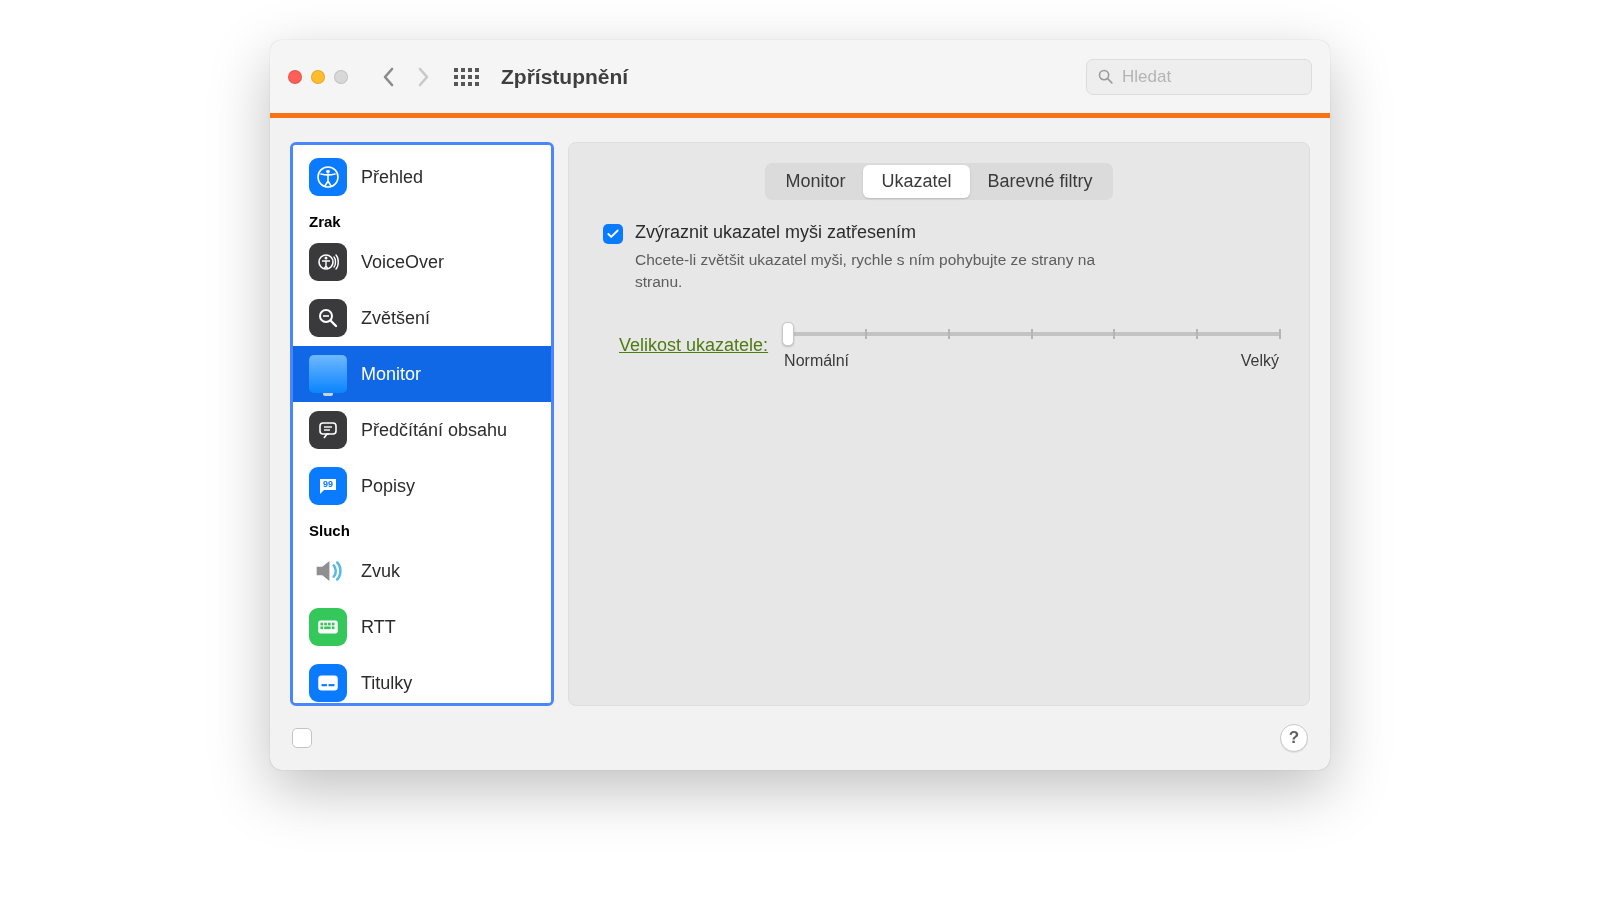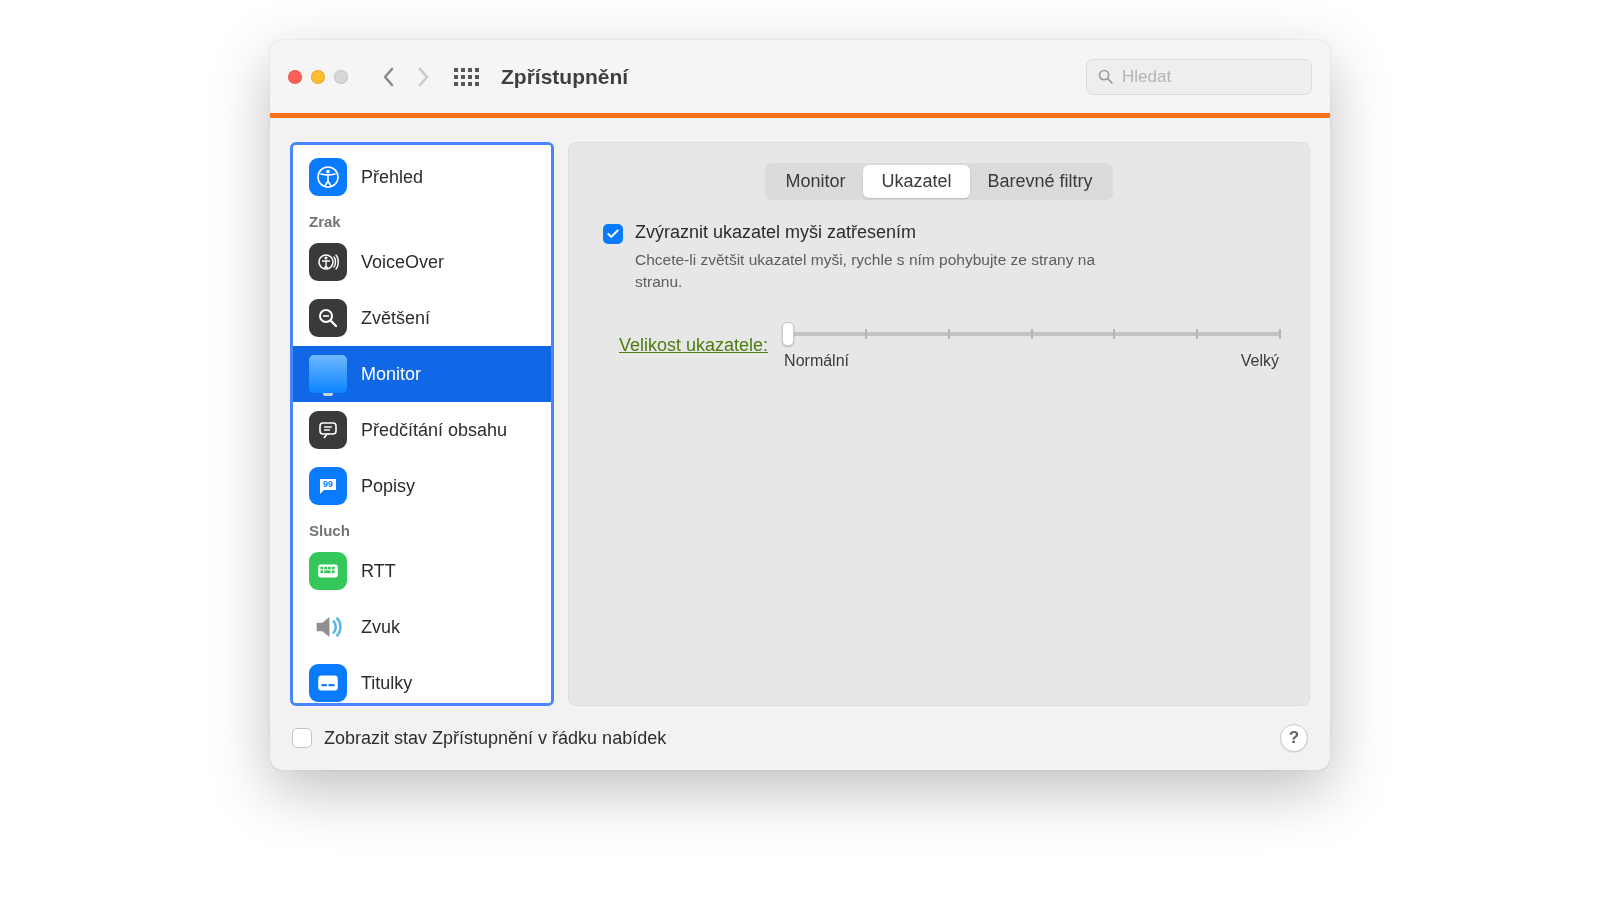--- a/index.html
+++ b/index.html
@@ -66,21 +66,21 @@
     overflow-y:auto;
     padding-top:4px;
   }
   .sidebar-item {
     display:flex; align-items:center;
     height:56px; padding:0 16px; gap:14px;
     cursor:pointer; font-size:18px; color:#2c2c2c;
   }
   .sidebar-item.selected { background:#1068e6; color:#fff; }
   .section-header {
-    font-size:15px; font-weight:600; color:#737373;
+    font-size:15px; font-weight:600; color:#000000;
     padding:8px 16px 4px 16px;
   }
   .s-icon {
     width:38px; height:38px; border-radius:9px;
     display:flex; align-items:center; justify-content:center;
     flex-shrink:0; color:#fff;
   }
   .ic-overview { background:#0a7aff; }
   .ic-voiceover { background:#3a3a3c; }
   .ic-zoom { background:#3a3a3c; }
@@ -244,44 +244,44 @@
         <div class="s-icon ic-captions">
           <svg width="24" height="24" viewBox="0 0 24 24">
               <path d="M4 5h16v11H8l-4 4z" fill="#fff"></path>
               <text x="12" y="13" text-anchor="middle" font-size="9" font-weight="700" fill="#0a7aff">99</text>
             </svg>
         </div>
         <span>Popisy</span>
       </div>
       <div class="section-header">Sluch</div>
       <div class="sidebar-item">
+        <div class="s-icon ic-audio">
+          <svg width="34" height="34" viewBox="0 0 24 24">
+              <path d="M4 9v6h4l5 4V5l-5 4z" fill="#8e8e93"></path>
+              <path d="M16 8c2 2 2 6 0 8M18.5 6c3 3 3 9 0 12" stroke="#59b7ea" stroke-width="1.8" fill="none" stroke-linecap="round"></path>
+            </svg>
+        </div>
+        <span>Zvuk</span>
+      </div>
+      <div class="sidebar-item">
         <div class="s-icon ic-rtt">
           <svg width="26" height="26" viewBox="0 0 24 24">
               <rect x="3" y="6" width="18" height="12" rx="2" fill="#fff"></rect>
               <rect x="5" y="8" width="2.5" height="2.5" fill="#34c759"></rect>
               <rect x="8.5" y="8" width="2.5" height="2.5" fill="#34c759"></rect>
               <rect x="12" y="8" width="2.5" height="2.5" fill="#34c759"></rect>
               <rect x="15.5" y="8" width="2.5" height="2.5" fill="#34c759"></rect>
               <rect x="5" y="11.5" width="2.5" height="2.5" fill="#34c759"></rect>
               <rect x="8.5" y="11.5" width="6" height="2.5" fill="#34c759"></rect>
               <rect x="15.5" y="11.5" width="2.5" height="2.5" fill="#34c759"></rect>
             </svg>
         </div>
         <span>RTT</span>
       </div>
       <div class="sidebar-item">
-        <div class="s-icon ic-audio">
-          <svg width="34" height="34" viewBox="0 0 24 24">
-              <path d="M4 9v6h4l5 4V5l-5 4z" fill="#8e8e93"></path>
-              <path d="M16 8c2 2 2 6 0 8M18.5 6c3 3 3 9 0 12" stroke="#59b7ea" stroke-width="1.8" fill="none" stroke-linecap="round"></path>
-            </svg>
-        </div>
-        <span>Zvuk</span>
-      </div>
-      <div class="sidebar-item">
         <div class="s-icon ic-subtitles">
           <svg width="26" height="26" viewBox="0 0 24 24">
               <rect x="3" y="5" width="18" height="14" rx="3" fill="#fff"></rect>
               <rect x="6" y="13" width="5" height="2" fill="#0a7aff"></rect>
               <rect x="12.5" y="13" width="5.5" height="2" fill="#0a7aff"></rect>
             </svg>
         </div>
         <span>Titulky</span>
       </div>
     </div>
@@ -326,18 +326,17 @@
             <span>Velký</span>
           </div>
         </div>
       </div>
     </div>
 
   </div>
 
   <div class="footer">
     <div class="footer-chk"></div>
-    <div class="footer-label">Zobrazit stav Zpřístupnění v řádku nabídek</div>
     <div class="spacer"></div>
     <div class="help-btn">?</div>
   </div>
 
 </div>
 
 </body></html>

